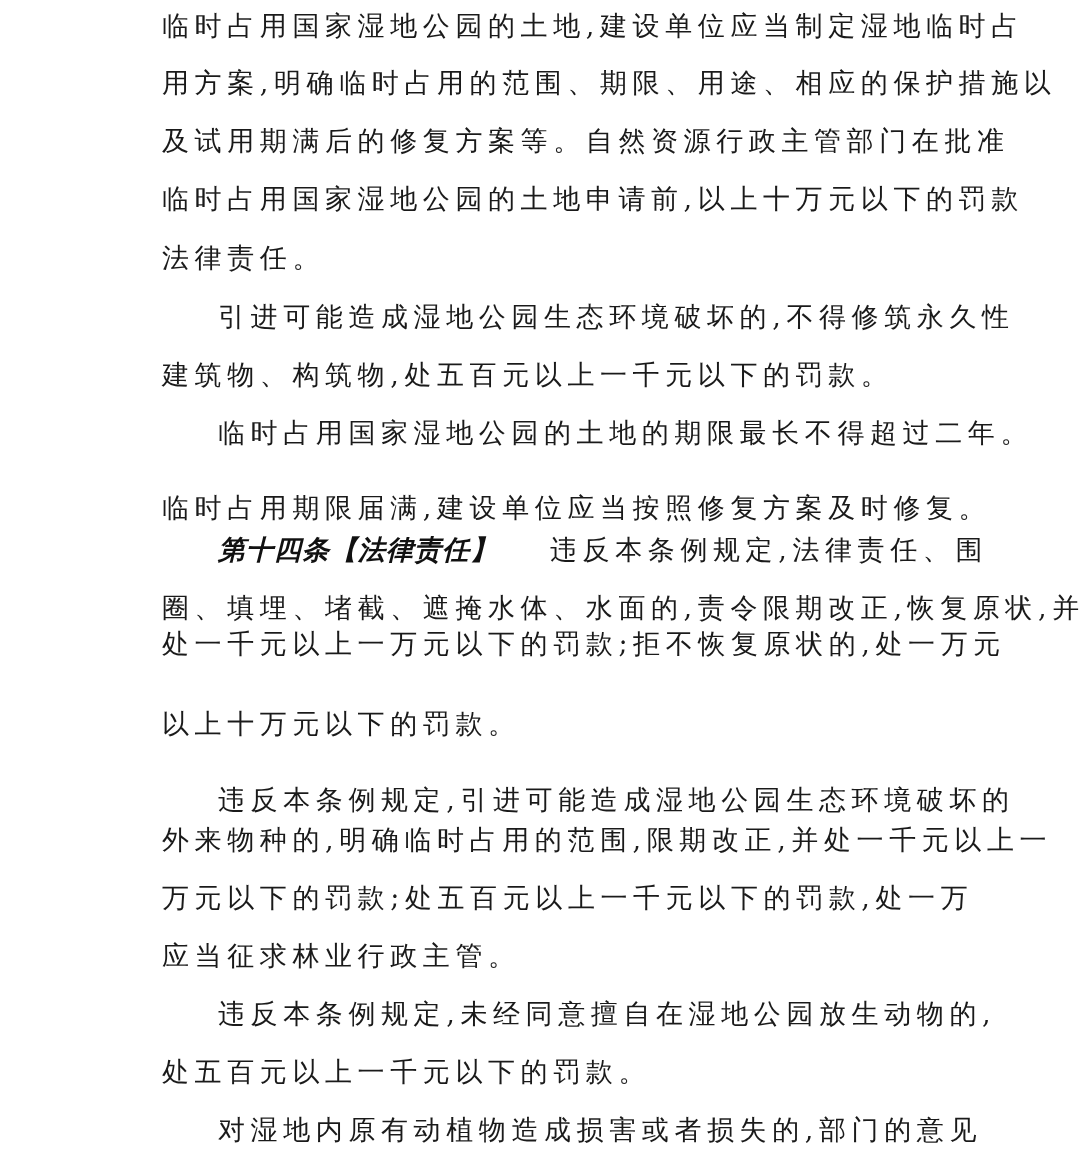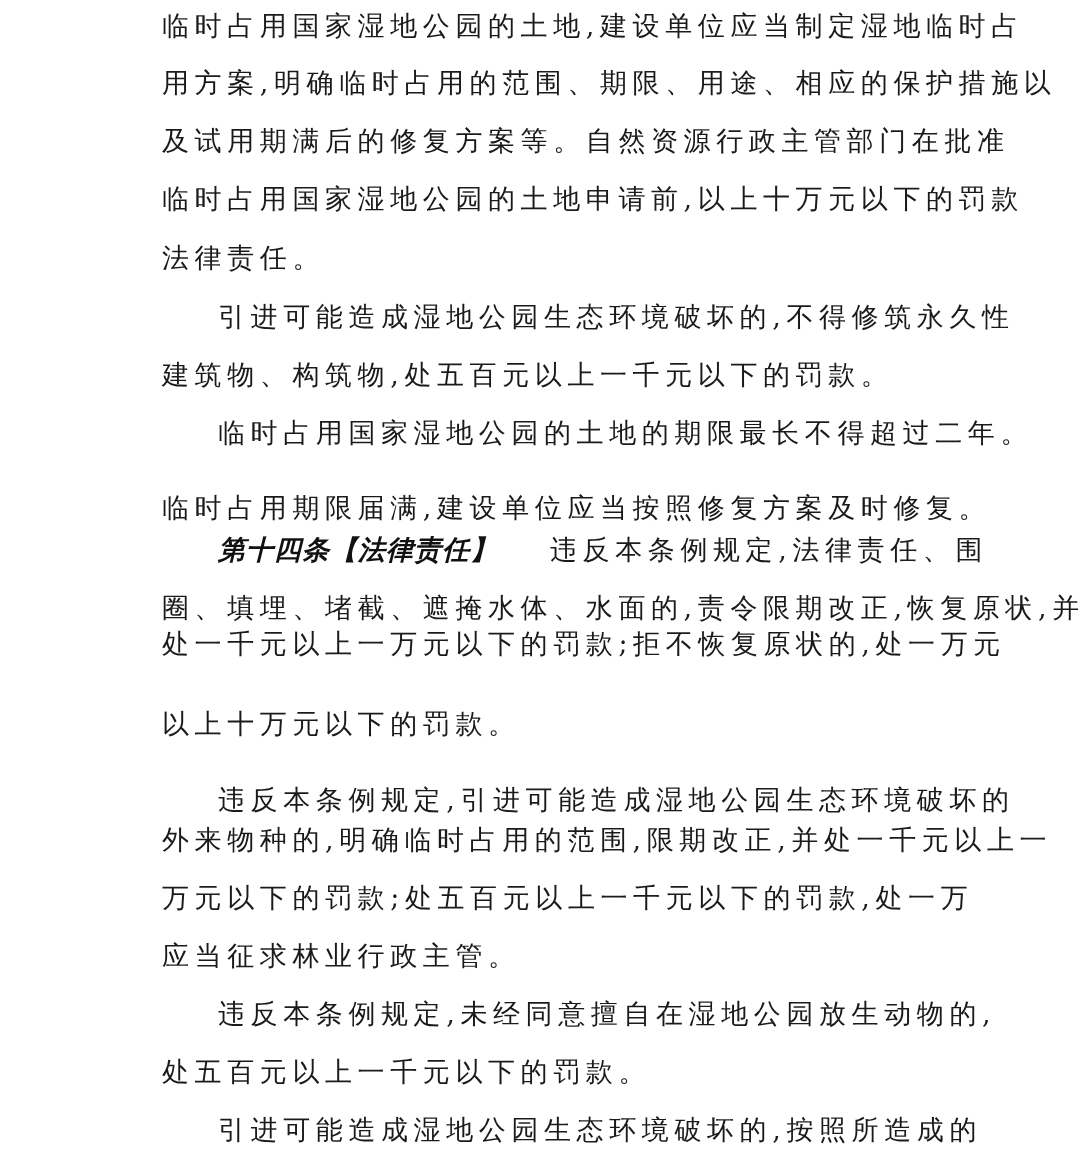--- a/index.html
+++ b/index.html
@@ -58,14 +58,14 @@
   </div>
   <div class="line" style="top:588px">圈、填埋、堵截、遮掩水体、水面的,责令限期改正,恢复原状,并</div>
   <div class="line" style="top:624px">处一千元以上一万元以下的罚款;拒不恢复原状的,处一万元</div>
   <div class="line" style="top:704px">以上十万元以下的罚款。</div>
   <div class="line indent" style="top:780px">违反本条例规定,引进可能造成湿地公园生态环境破坏的</div>
   <div class="line" style="top:820px">外来物种的,明确临时占用的范围,限期改正,并处一千元以上一</div>
   <div class="line" style="top:878px">万元以下的罚款;处五百元以上一千元以下的罚款,处一万</div>
   <div class="line" style="top:936px">应当征求林业行政主管。</div>
   <div class="line indent" style="top:994px">违反本条例规定,未经同意擅自在湿地公园放生动物的,</div>
   <div class="line" style="top:1052px">处五百元以上一千元以下的罚款。</div>
-  <div class="line indent" style="top:1110px">引进可能造成湿地公园生态环境破坏的,按照所造成的</div>
+  <div class="line indent" style="top:1110px">对湿地内原有动植物造成损害或者损失的,部门的意见</div>
 </div>
 
 </body></html>

